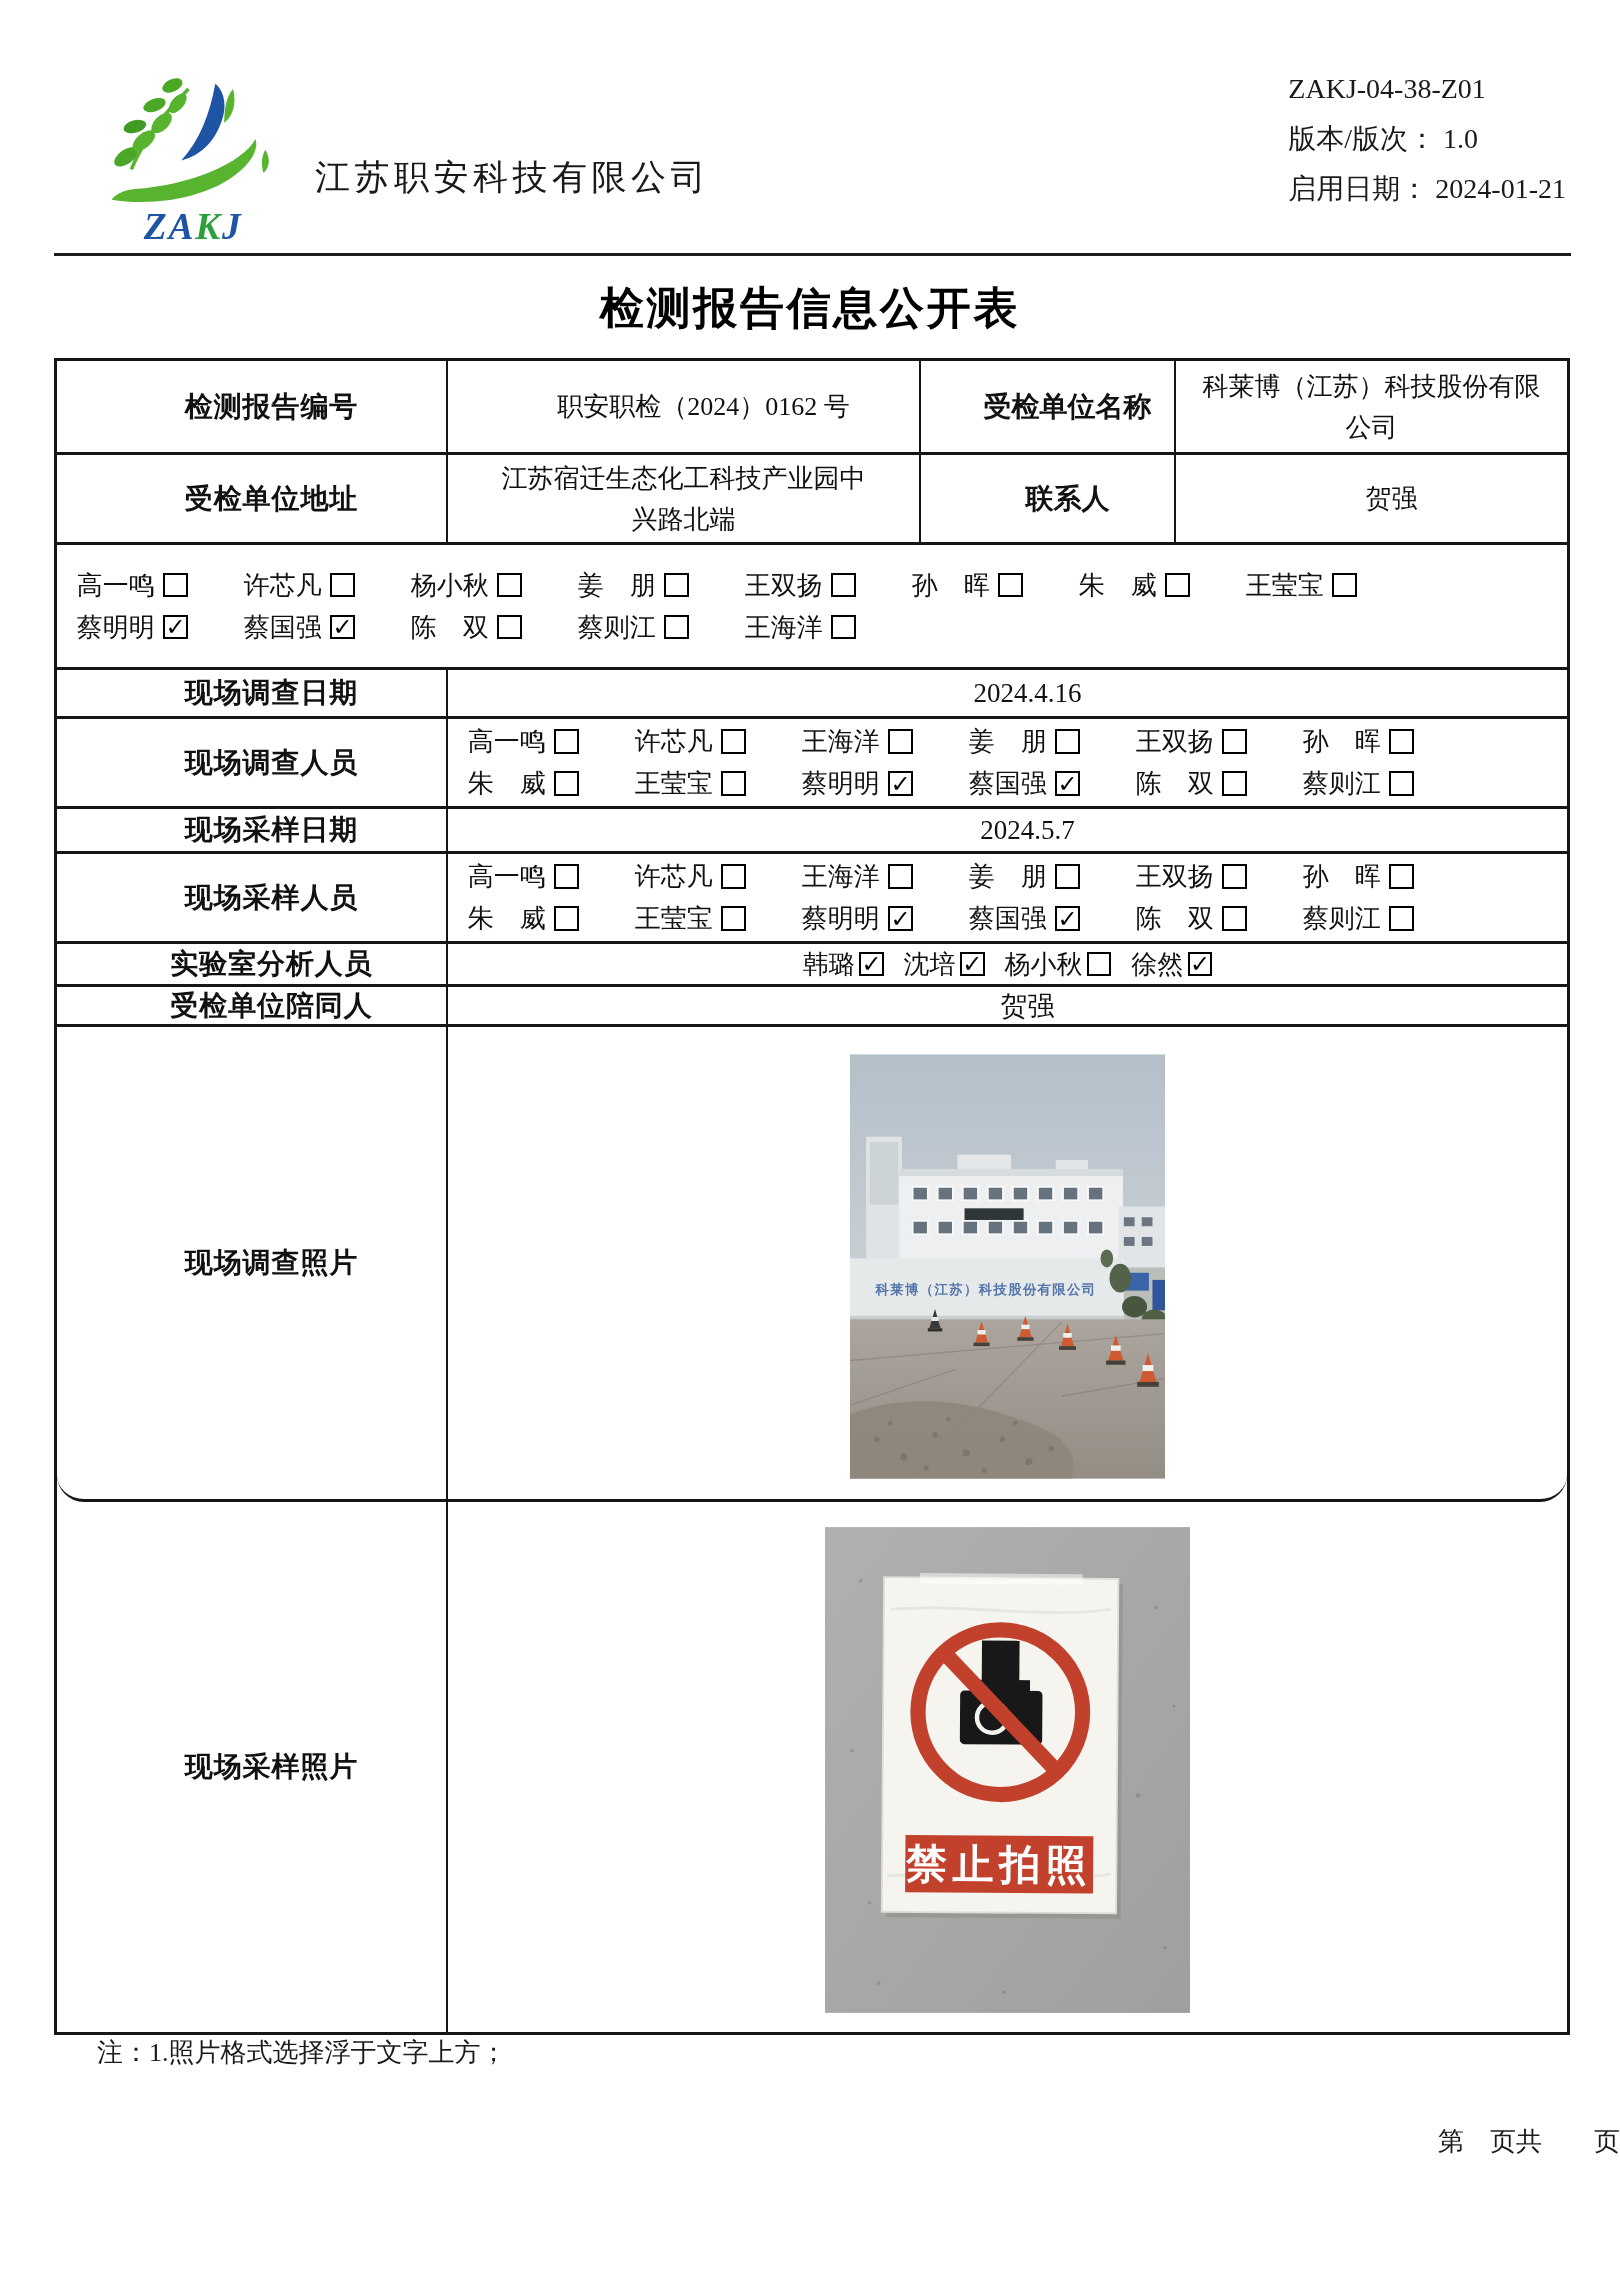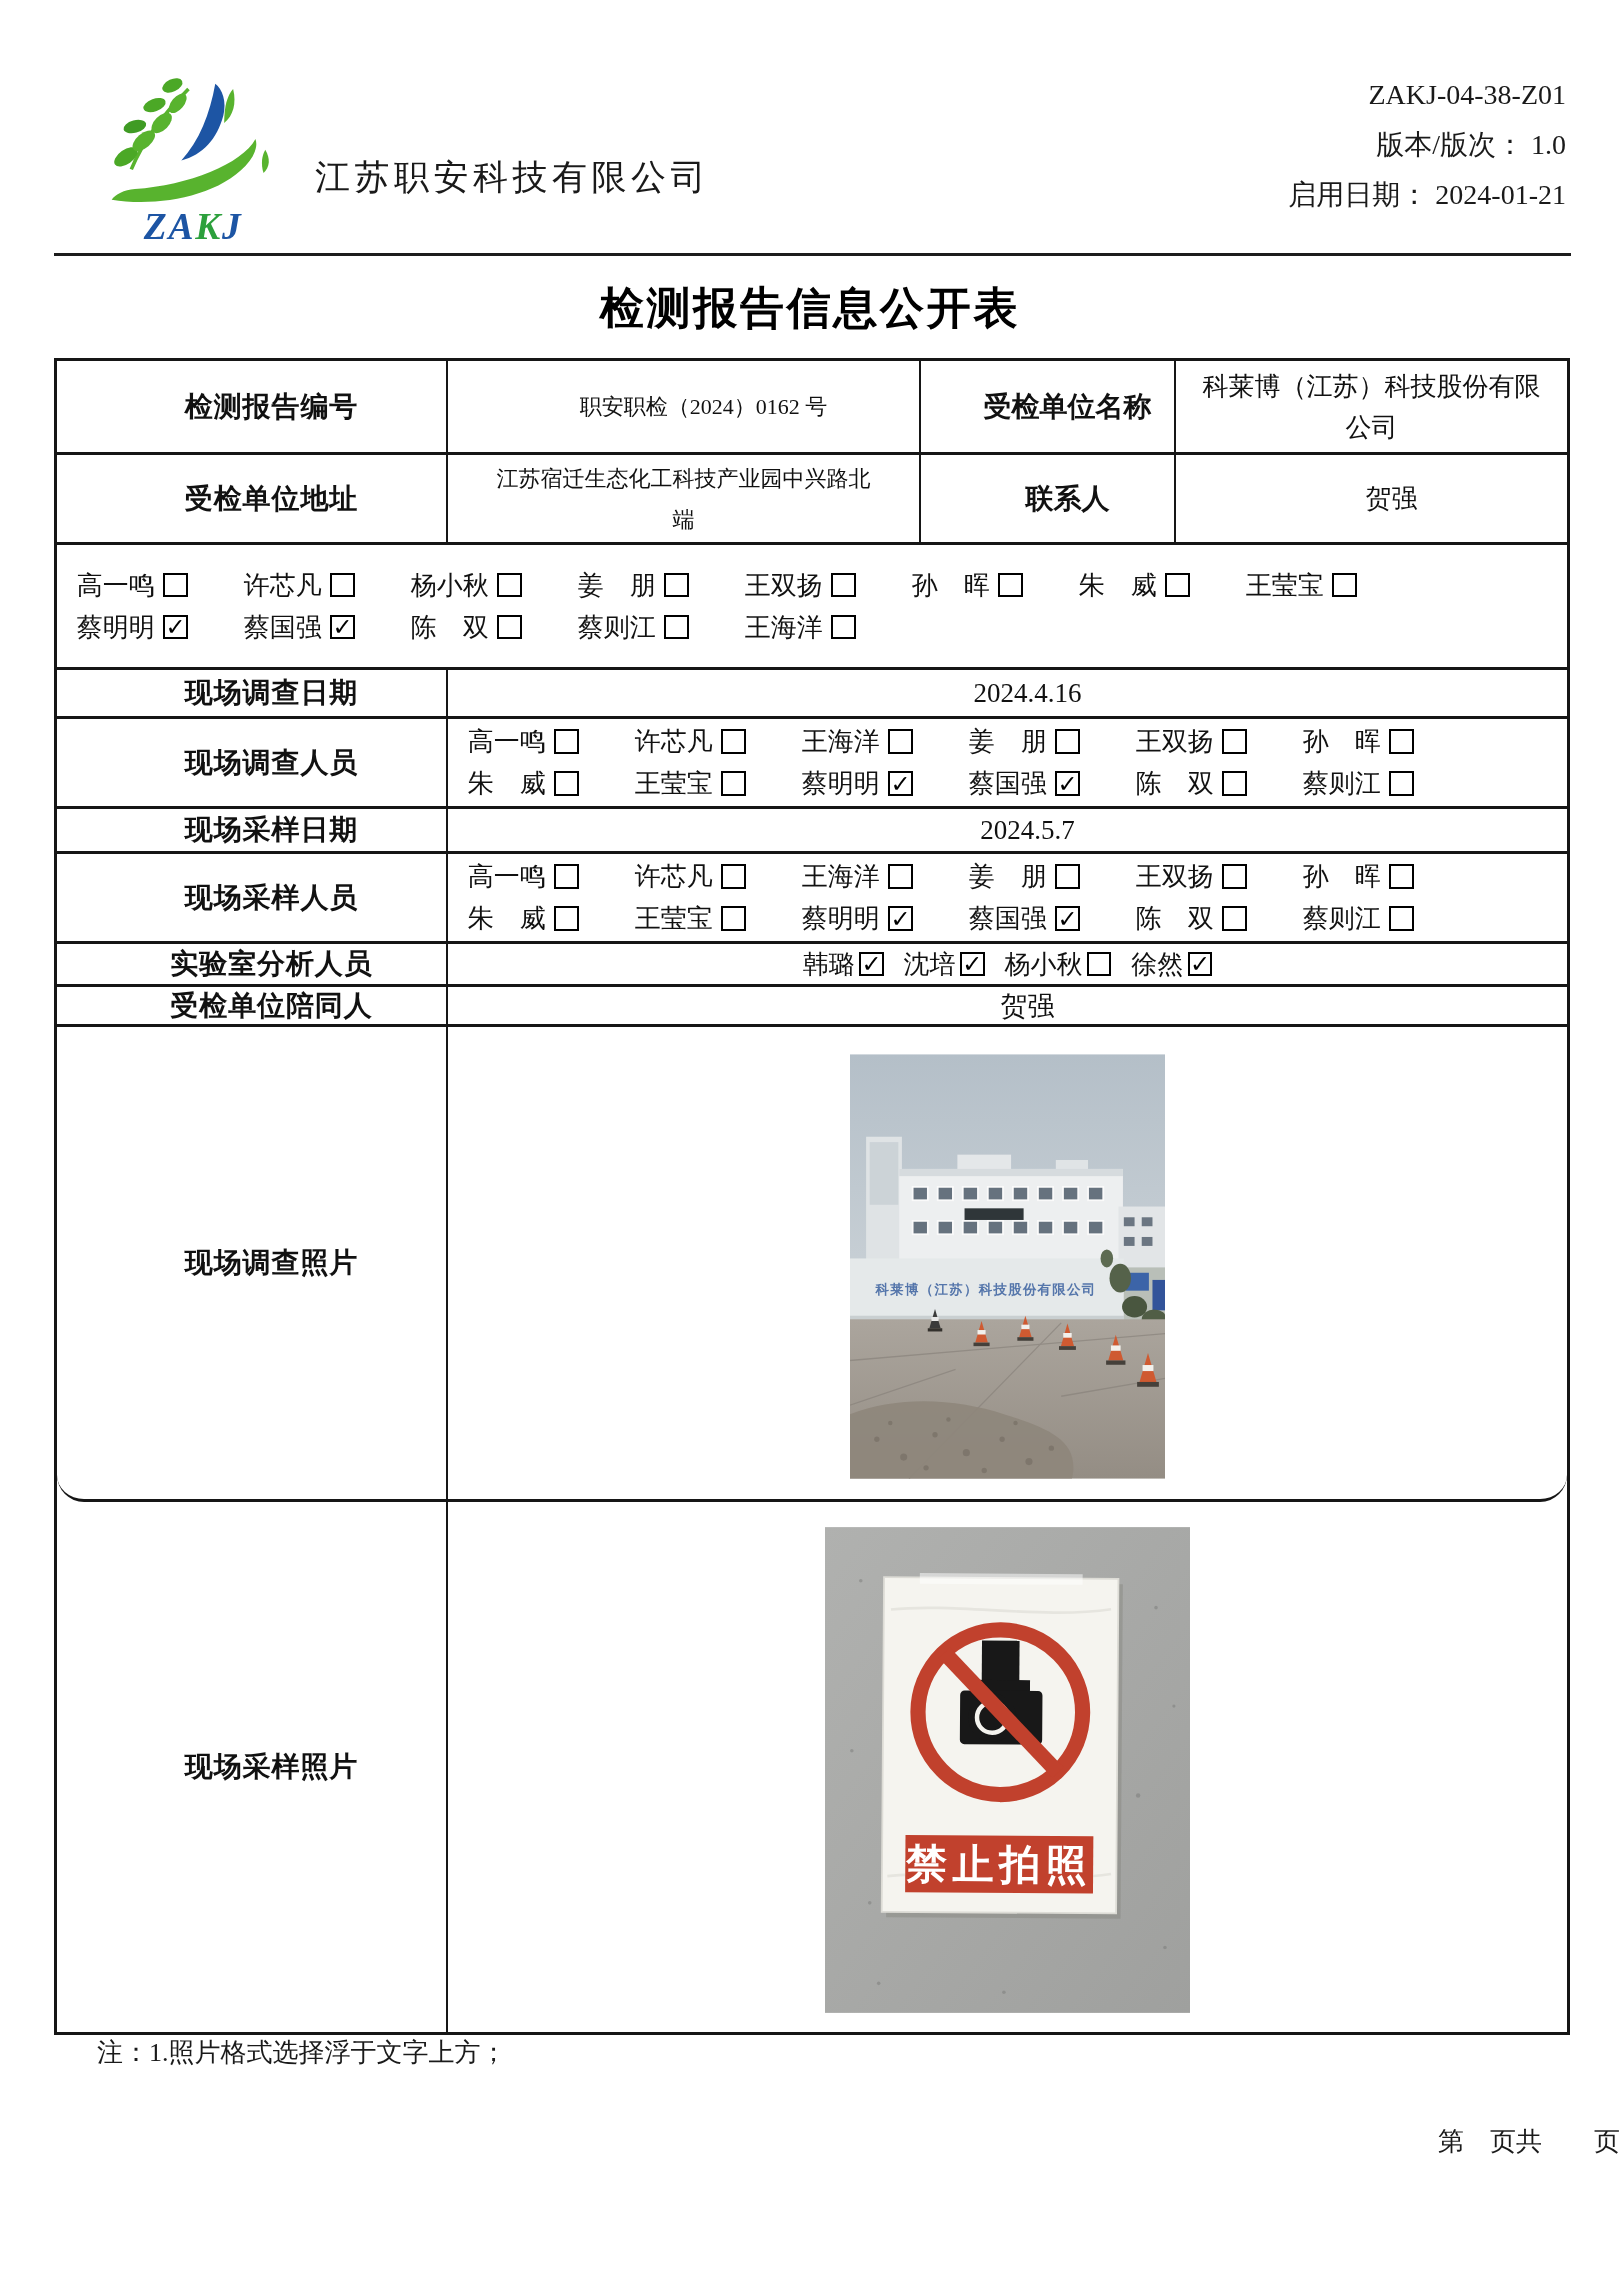--- a/index.html
+++ b/index.html
@@ -7,40 +7,40 @@
     position:relative;width:1620px;height:2293px;background:#ffffff;
     font-family:"Liberation Serif",serif;color:#111;overflow:hidden;
   }
   
   .logo{position:absolute;left:79px;top:64px;width:235px;height:184px;}
   .company-name{
     position:absolute;left:315px;top:154px;font-size:35px;letter-spacing:4.5px;
     font-family:"Liberation Serif",serif;color:#1a1a1a;
   }
   .doc-meta{
-    position:absolute;right:54px;top:70px;text-align:right;
+    position:absolute;right:54px;top:64px;
     font-size:28px;line-height:50px;color:#1a1a1a;
   }
   .header-rule{position:absolute;left:54px;top:253px;width:1517px;height:0;border-top:3.6px solid #1c1c1c;}
   .doc-title{
     position:absolute;left:0;top:279px;width:1620px;text-align:center;
     font-family:"Liberation Sans",sans-serif;font-weight:700;font-size:44px;letter-spacing:2.7px;color:#000;
   }
   
   .form-table{
     position:absolute;left:54px;top:358px;width:1510px;
     border:3.6px solid #161616;
   }
   .row{display:flex;border-bottom:3.6px solid #161616;box-sizing:border-box;}
   .row:last-child{border-bottom:none;}
   .cell{box-sizing:border-box;display:flex;align-items:center;justify-content:center;padding-left:40px;}
   .c-label{width:391px;border-right:2.7px solid #161616;
     font-family:"Liberation Sans",sans-serif;font-weight:700;font-size:28px;letter-spacing:0.9px;
     text-align:center;flex:0 0 auto;}
-  .c-val1{width:473px;border-right:2.7px solid #161616;flex:0 0 auto;font-size:22px;line-height:41px;text-align:center;}
+  .c-val1{width:473px;border-right:2.7px solid #161616;flex:0 0 auto;font-size:26px;line-height:41px;text-align:center;}
   .c-label2{width:255px;border-right:2.7px solid #161616;flex:0 0 auto;
     font-family:"Liberation Sans",sans-serif;font-weight:700;font-size:28px;text-align:center;}
   .c-val2{flex:1 1 auto;font-size:26px;line-height:41px;text-align:center;}
   .c-rest{flex:1 1 auto;font-size:27px;text-align:center;}
   .pad-narrow{padding:0 25px;}
   .pad-addr{padding:0 43px;}
   
   .members{flex:1 1 auto;display:flex;flex-wrap:wrap;align-content:center;
     padding-left:19.7px;font-size:26px;}
   .members .member{width:167px;display:flex;align-items:center;height:42px;}

